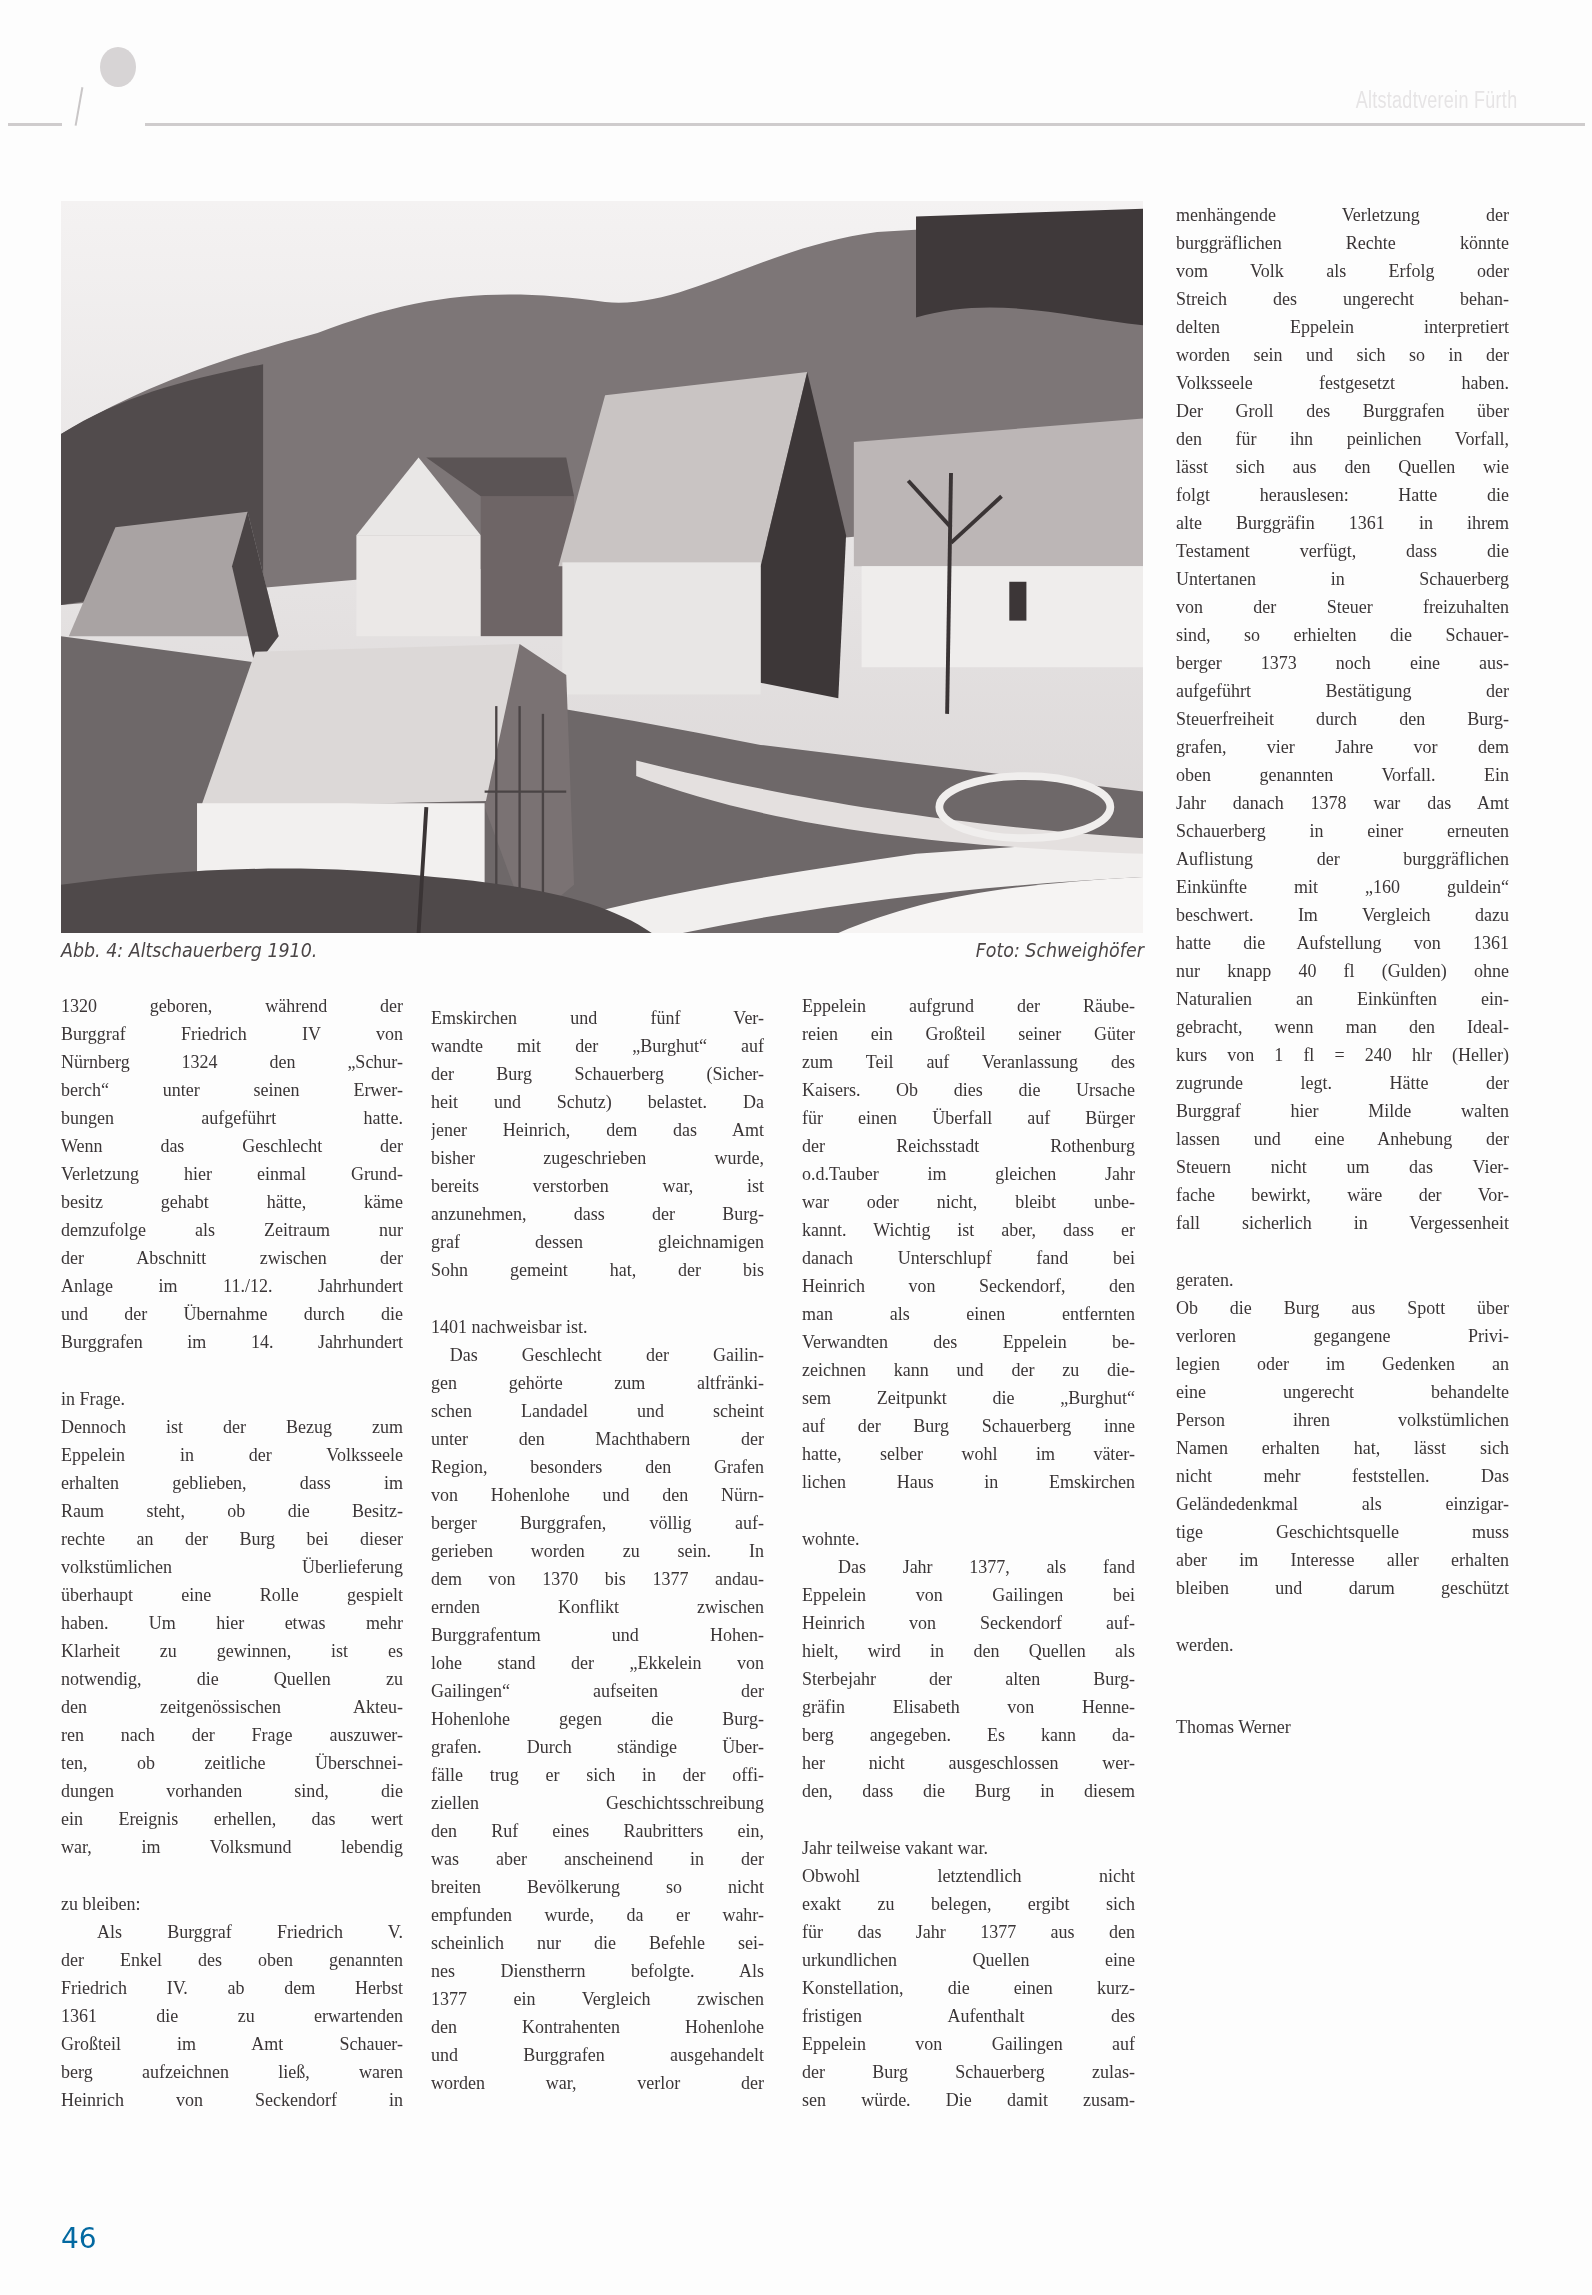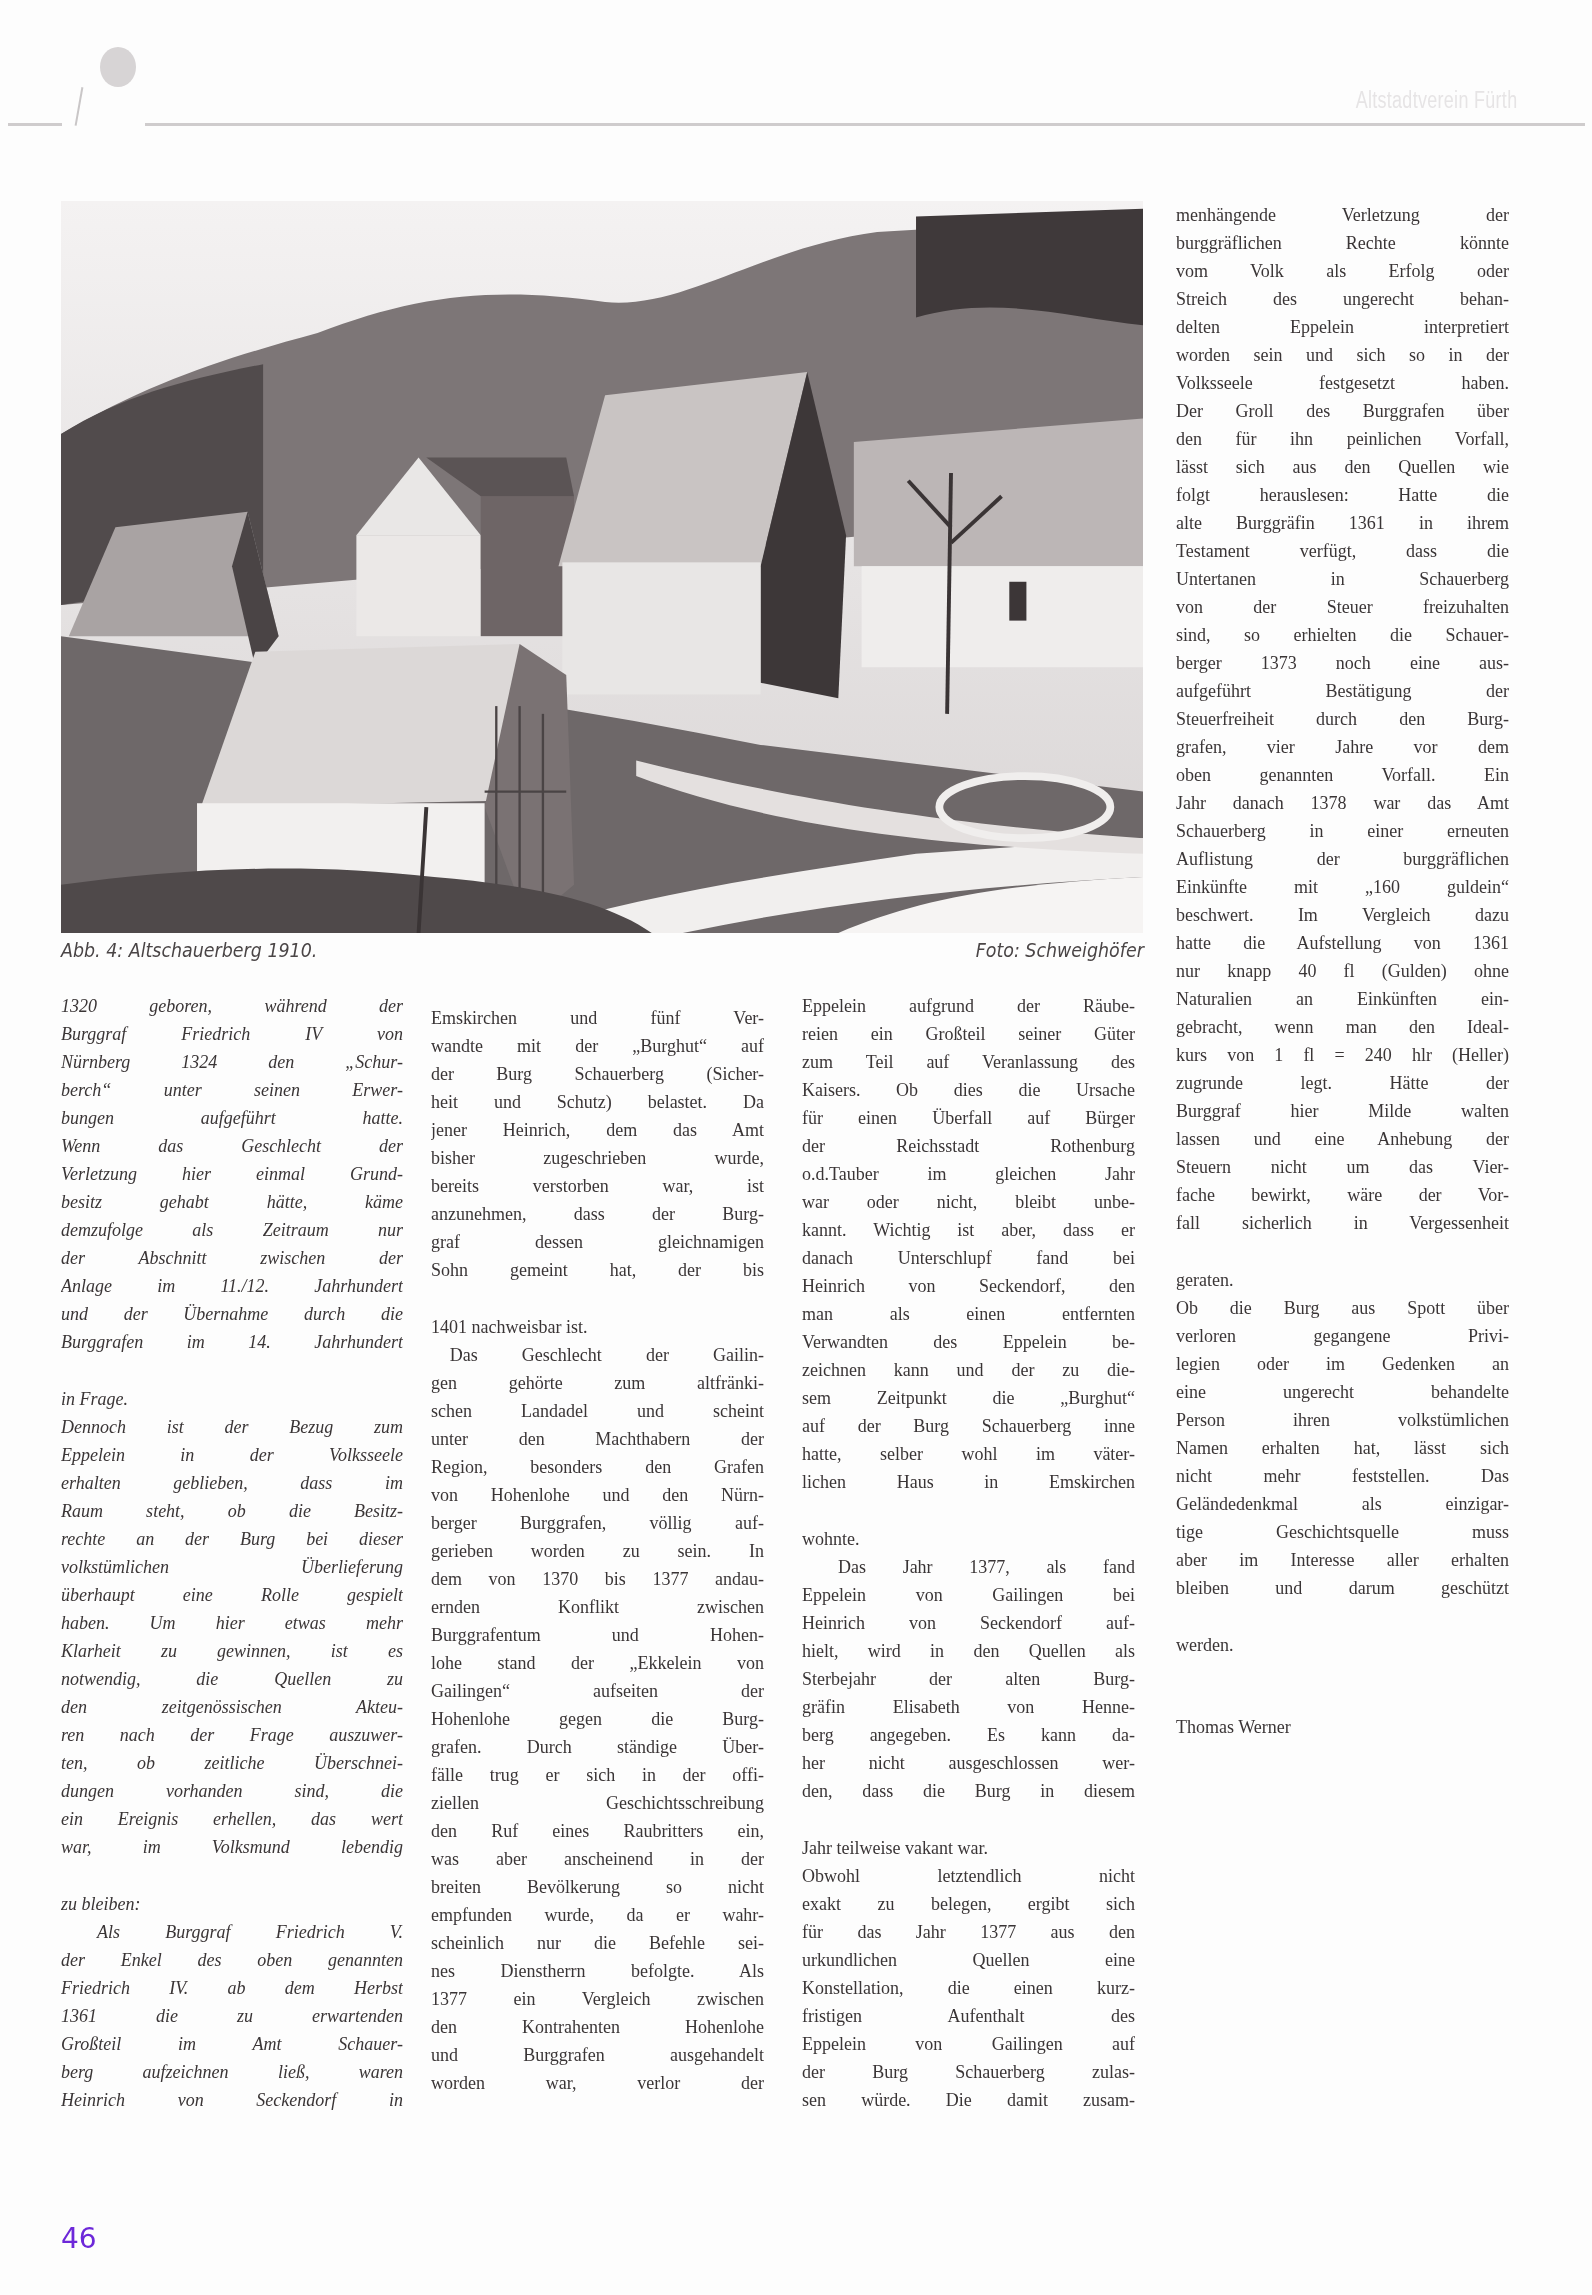--- a/index.html
+++ b/index.html
@@ -16,29 +16,29 @@
                   transform-origin: right center; }
   .photo { position: absolute; left: 61px; top: 201px; width: 1082px; height: 732px; overflow: hidden;
            background: #6b6566; }
   .photo svg { display: block; width: 100%; height: 100%; }
   .caption { position: absolute; top: 939px; font-family: "DejaVu Sans", sans-serif; font-style: italic;
              font-size: 19.4px; color: #4a4546; transform: scaleX(0.9); }
   .caption-left { left: 61px; transform-origin: left center; }
   .caption-right { right: 448px; transform-origin: right center; }
   .col { position: absolute; font-size: 18px; line-height: 28px; text-align: justify; }
   .col p { margin: 0; }
-  .col1 { left: 61px; top: 992px; width: 342px; font-style: italic; }
+  .col1 { left: 61px; top: 992px; width: 342px; }
   .col2 { left: 431px; top: 1004px; width: 333px; }
   .col3 { left: 802px; top: 992px; width: 333px; }
   .col4 { left: 1176px; top: 201px; width: 333px; }
   .line { display: block; text-align: justify; text-align-last: justify; white-space: nowrap; overflow: hidden; }
   .line.last { text-align-last: left; margin-top: 29px; }
   .author { margin-top: 54px !important; }
   .page-number { position: absolute; left: 61px; top: 2222px; font-family: "DejaVu Sans", sans-serif;
-                 font-size: 28px; color: #6d28d9; }
+                 font-size: 28px; color: #0369a1; }
 </style>
 </head>
 <body>
 
 <div class="logo-dot"></div>
 <div class="logo-stroke"></div>
 <div class="header-rule-left"></div>
 <div class="header-rule"></div>
 <div class="header-title">Altstadtverein Fürth</div>
 

